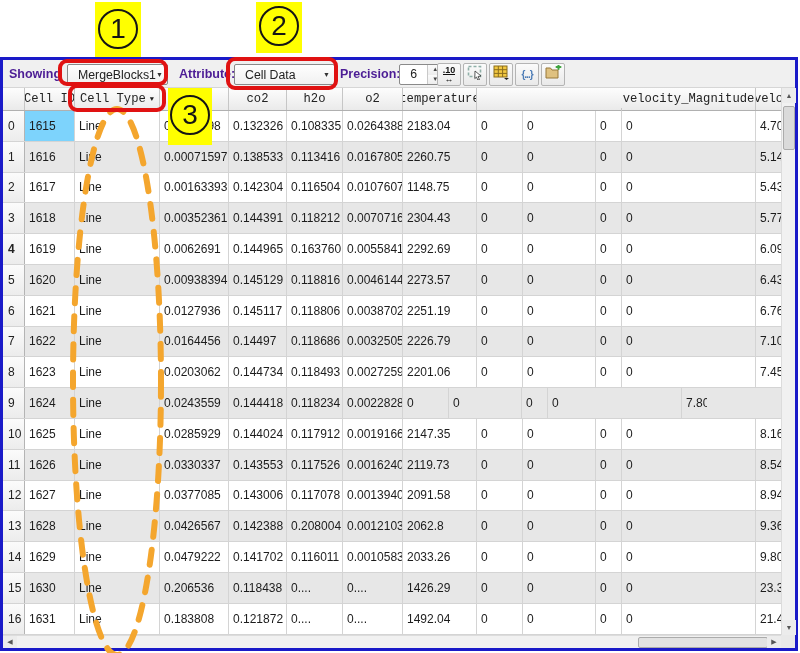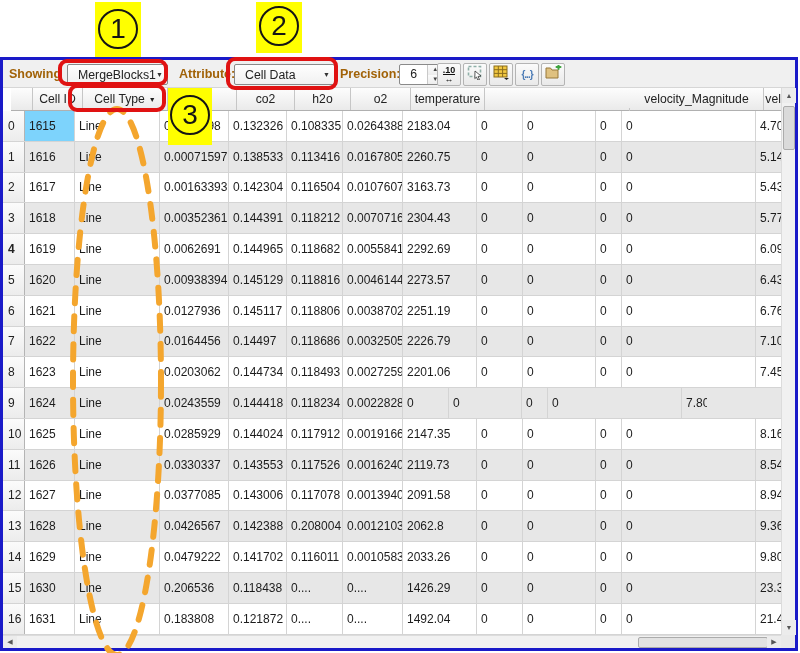--- a/index.html
+++ b/index.html
@@ -6,21 +6,21 @@
   #page{position:relative;width:800px;height:653px;background:#fff;overflow:hidden;
         font-family:"Liberation Sans",sans-serif;color:#222;}
 
   
   .win{position:absolute;left:0;top:57px;width:792px;height:588px;
        border:3px solid #1a1ac8;background:#fff;}
 
   
   .toolbar{position:relative;width:792px;height:28px;background:#f0f0f0;
            border-bottom:1px solid #d6d6d6;box-sizing:border-box;}
-  .tlabel{position:absolute;top:7px;font-size:12.5px;font-weight:bold;color:#a16207;white-space:nowrap;}
+  .tlabel{position:absolute;top:7px;font-size:12.5px;font-weight:bold;color:#4c1d95;white-space:nowrap;}
   .combo{position:absolute;top:4px;height:21px;box-sizing:border-box;
          border:1px solid #8a8a8a;border-radius:2px;
          background:linear-gradient(#fefefe,#f1f1f1);
          font-size:12.3px;display:flex;align-items:center;padding-left:10px;}
   .combo .arr{position:absolute;right:4px;top:6px;font-size:7px;color:#333;}
   .spin{position:absolute;left:396px;top:4px;width:44px;height:21px;box-sizing:border-box;
         border:1px solid #8a8a8a;border-radius:2px;background:#fff;display:flex;}
   .spin .val{width:28px;text-align:center;font-size:12.3px;line-height:19px;}
   .spin .arrows{width:14px;display:flex;flex-direction:column;border-left:1px solid #c9c9c9;}
   .spin .sarr{flex:1;font-size:6px;line-height:9px;text-align:center;color:#444;
@@ -28,22 +28,22 @@
   .tbtns{position:absolute;left:434px;top:3px;display:flex;gap:2px;text-align:right;}
   .tbtn{width:24px;height:23px;box-sizing:border-box;border:1px solid #b4b4b4;border-radius:2px;
         background:linear-gradient(#fbfbfb,#e9e9e9);display:flex;flex-direction:column;
         align-items:center;justify-content:center;overflow:hidden;}
   .ic10{font-size:9px;font-weight:bold;line-height:8px;color:#111;border-bottom:1px solid #111;}
   .icarrow{font-size:9px;line-height:8px;color:#111;}
   .icbraces{font-size:10px;font-weight:bold;color:#4a7ab5;letter-spacing:-1px;}
 
   
   .grid{position:relative;width:792px;height:560px;background:#fff;}
-  .hrow{position:absolute;left:8px;top:0;display:flex;height:23px;width:778px;
-        background:linear-gradient(#fdfdfd,#eaeaea);border-bottom:1px solid #b0b0b0;box-sizing:border-box;}
+  .hrow{position:absolute;left:0;top:0;display:flex;height:23px;width:778px;
+        background:linear-gradient(#fdfdfd,#eaeaea);border-bottom:1px solid #b0b0b0;box-sizing:border-box;font-family:Liberation Mono, monospace;}
   .hcell{box-sizing:border-box;height:100%;border-right:1px solid #c6c6c6;
          display:flex;align-items:center;justify-content:center;
          font-size:12.2px;color:#222;overflow:hidden;white-space:nowrap;gap:4px;}
   .sortarr{font-size:7px;color:#222;}
   .tbody{position:absolute;left:0;top:23px;width:778px;height:524px;overflow:hidden;}
   .trow{display:flex;height:30.8px;border-bottom:1px solid #d4d4d4;box-sizing:border-box;}
   .even{background:#fff;}.odd{background:#e7e7e7;}
   .cell{box-sizing:border-box;height:100%;border-right:1px solid #d4d4d4;
         display:flex;align-items:center;padding-left:4px;
         font-size:12px;color:#1c1c1c;overflow:hidden;white-space:nowrap;}
@@ -194,21 +194,21 @@
             <div class="cell c12">5.14</div>
           </div>
           <div class="trow even">
             <div class="cell c0 rowhead">2</div>
             <div class="cell c1">1617</div>
             <div class="cell c2">Line</div>
             <div class="cell c3">0.00163393</div>
             <div class="cell c4">0.142304</div>
             <div class="cell c5">0.116504</div>
             <div class="cell c6">0.0107607</div>
-            <div class="cell c7">3163.73</div>
+            <div class="cell c7">1148.75</div>
             <div class="cell c8">0</div>
             <div class="cell c9">0</div>
             <div class="cell c10">0</div>
             <div class="cell c11">0</div>
             <div class="cell c12">5.43</div>
           </div>
           <div class="trow odd">
             <div class="cell c0 rowhead">3</div>
             <div class="cell c1">1618</div>
             <div class="cell c2">Line</div>
@@ -222,21 +222,21 @@
             <div class="cell c10">0</div>
             <div class="cell c11">0</div>
             <div class="cell c12">5.77</div>
           </div>
           <div class="trow even">
             <div class="cell c0 rowhead boldidx">4</div>
             <div class="cell c1">1619</div>
             <div class="cell c2">Line</div>
             <div class="cell c3">0.0062691</div>
             <div class="cell c4">0.144965</div>
-            <div class="cell c5">0.118682</div>
+            <div class="cell c5">0.163760</div>
             <div class="cell c6">0.00558412</div>
             <div class="cell c7">2292.69</div>
             <div class="cell c8">0</div>
             <div class="cell c9">0</div>
             <div class="cell c10">0</div>
             <div class="cell c11">0</div>
             <div class="cell c12">6.09</div>
           </div>
           <div class="trow odd">
             <div class="cell c0 rowhead">5</div>

